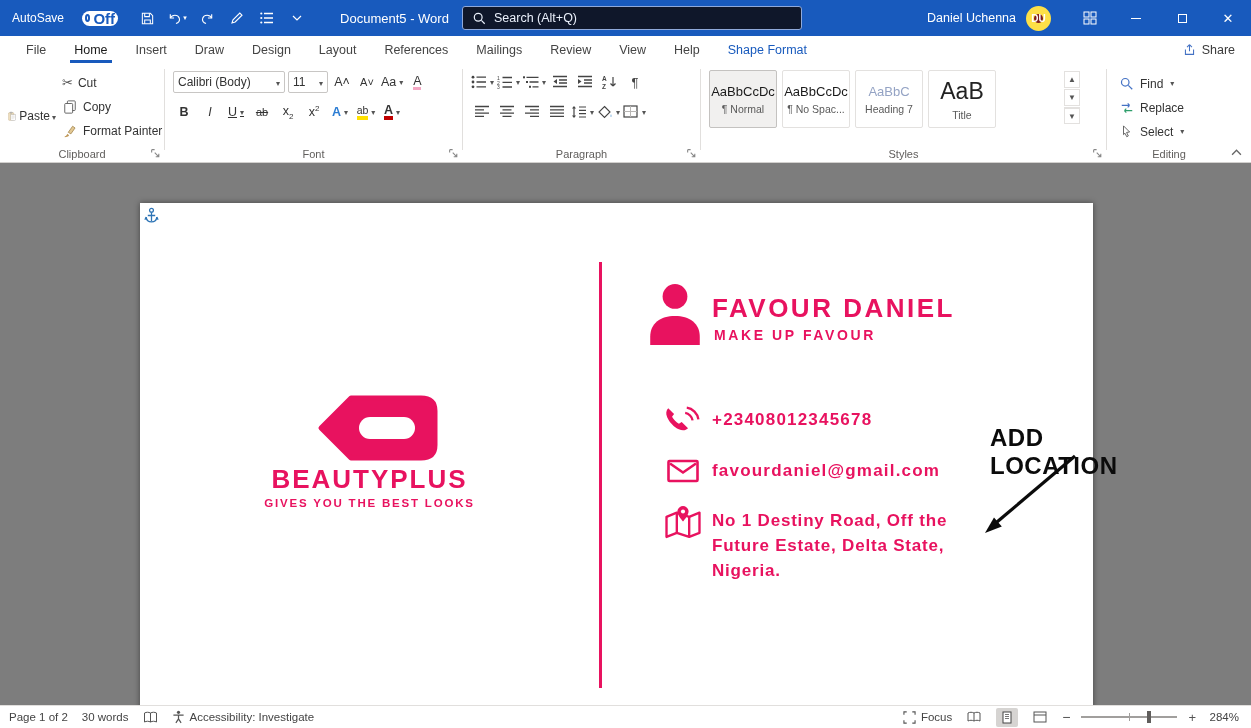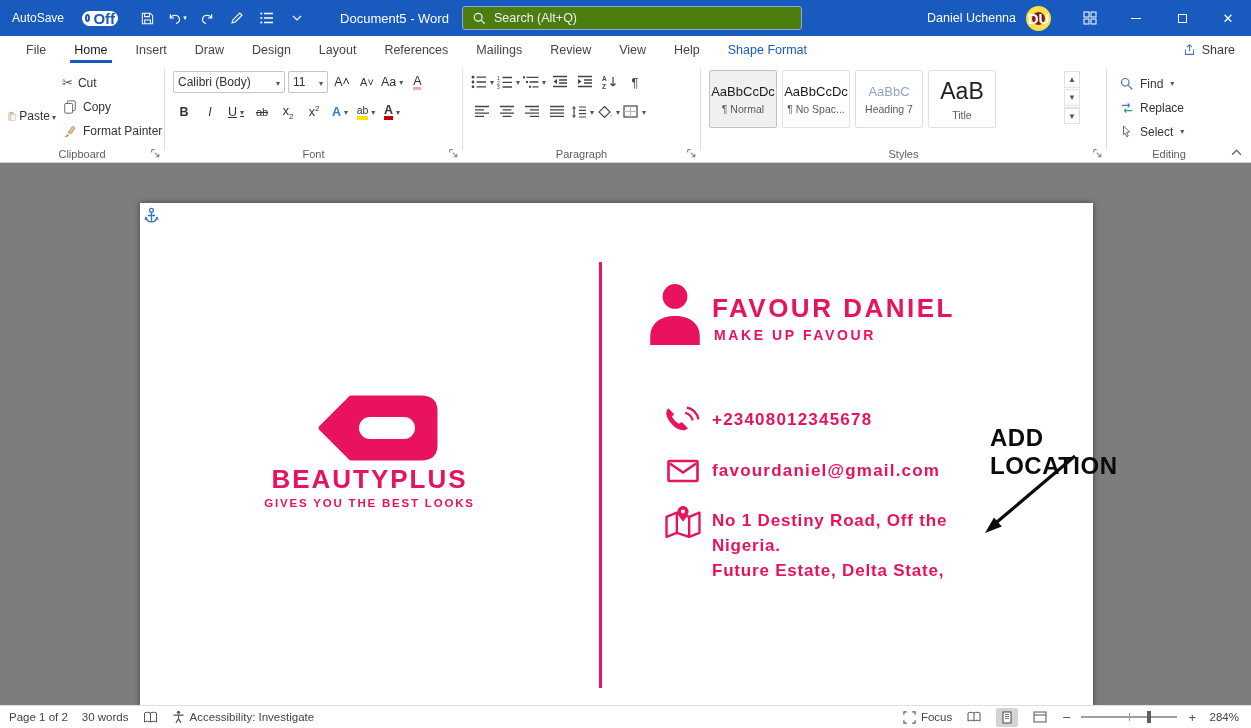--- a/index.html
+++ b/index.html
@@ -7,24 +7,24 @@
   body{width:1251px;height:728px;position:relative;overflow:hidden;background:#fff;color:#333;font-size:12px;}
 
   
   .titlebar{position:absolute;top:0;left:0;right:0;height:36px;background:var(--blue);display:flex;align-items:center;color:#fff;}
   .autosave{display:flex;align-items:center;gap:18px;margin-left:12px;font-size:12px;}
   .pill{width:36px;height:15px;background:#fff;border-radius:8px;display:flex;align-items:center;gap:3px;padding:0 3px;color:var(--blue);font-size:15px;font-weight:bold;}
   .knob{width:8px;height:8px;border:2px solid var(--blue);border-radius:50%;}
   .qat{display:flex;align-items:center;gap:4px;margin-left:16px;}
   .qbtn{width:26px;height:26px;display:flex;align-items:center;justify-content:center;border-radius:2px;}
   .doctitle{margin-left:30px;font-size:13px;white-space:nowrap;}
-  .searchbox{position:absolute;left:462px;top:6px;width:340px;height:24px;background:#4d7c0f;border:1px solid #8fa9da;border-radius:3px;display:flex;align-items:center;gap:8px;padding:0 10px;font-size:12.5px;color:#eaf0fb;}
+  .searchbox{position:absolute;left:462px;top:6px;width:340px;height:24px;background:#0f172a;border:1px solid #8fa9da;border-radius:3px;display:flex;align-items:center;gap:8px;padding:0 10px;font-size:12.5px;color:#eaf0fb;}
   .tbr{position:absolute;right:0;top:0;height:36px;display:flex;align-items:center;}
   .username{font-size:12.5px;margin-right:10px;}
-  .avatar{width:25px;height:25px;border-radius:50%;background:#7f1d1d;border:6px solid #fde047;display:flex;align-items:center;justify-content:center;font-size:15px;font-weight:bold;margin-right:16px;}
+  .avatar{width:25px;height:25px;border-radius:50%;background:#7f1d1d;border:8px solid #fde047;display:flex;align-items:center;justify-content:center;font-size:10px;font-weight:bold;margin-right:16px;}
   .winbtn{width:46px;height:36px;display:flex;align-items:center;justify-content:center;font-size:13px;}
   .minbar{width:10px;height:1px;background:#fff;display:inline-block;}
   .maxbox{width:9px;height:9px;border:1px solid #fff;display:inline-block;}
 
   
   .tabsrow{position:absolute;top:36px;left:0;right:0;height:27px;background:#fff;display:flex;align-items:stretch;padding-left:12px;}
   .tab{padding:0 14px;font-size:12.5px;color:#444;display:flex;align-items:center;position:relative;white-space:nowrap;}
   .tab.active{color:#1a1a1a;}
   .tab.active::after{content:"";position:absolute;left:10px;right:10px;bottom:0;height:3px;background:var(--blue);}
   .tab.contextual{color:var(--blue);}
@@ -491,22 +491,22 @@
     <div class="ctext" style="left:572px;top:258px;">favourdaniel@gmail.com</div>
 
     <svg class="pg-abs" style="left:524px;top:303px;" width="38" height="34" viewBox="0 0 36 33">
       <path d="M2 10.5L12 6.5l12 4 10-4V26l-10 4-12-4-10 4z" class="pks" stroke-width="2.3" stroke-linejoin="round"></path>
       <path d="M12 6.5V26M24 10.5V30" class="pks" stroke-width="2.3"></path>
       <path d="M18 0c-3 0-5.4 2.4-5.4 5.4 0 4 5.4 9.6 5.4 9.6s5.4-5.6 5.4-9.6C23.4 2.4 21 0 18 0z" class="pk"></path>
       <circle cx="18" cy="5.4" r="2" fill="#fff"></circle>
     </svg>
     <div class="caddr">
       <div>No 1 Destiny Road, Off the</div>
+      <div>Future Estate, Delta State,</div>
       <div>Nigeria.</div>
-      <div>Future Estate, Delta State,</div>
     </div>
 
     <svg class="pg-abs" style="left:177px;top:191px;" width="122" height="68" viewBox="0 0 122 68">
       <path d="M4 34L34 4h70q14 0 14 13v34q0 13-14 13H34z" class="pk" stroke="var(--pink)" stroke-width="5" stroke-linejoin="round"></path>
       <rect x="42" y="23" width="56" height="22" rx="11" fill="#ffffff"></rect>
     </svg>
     <div class="brand">BEAUTYPLUS</div>
     <div class="tagline">GIVES YOU THE BEST LOOKS</div>
 
     <div class="annot">ADD LOCATION</div>

